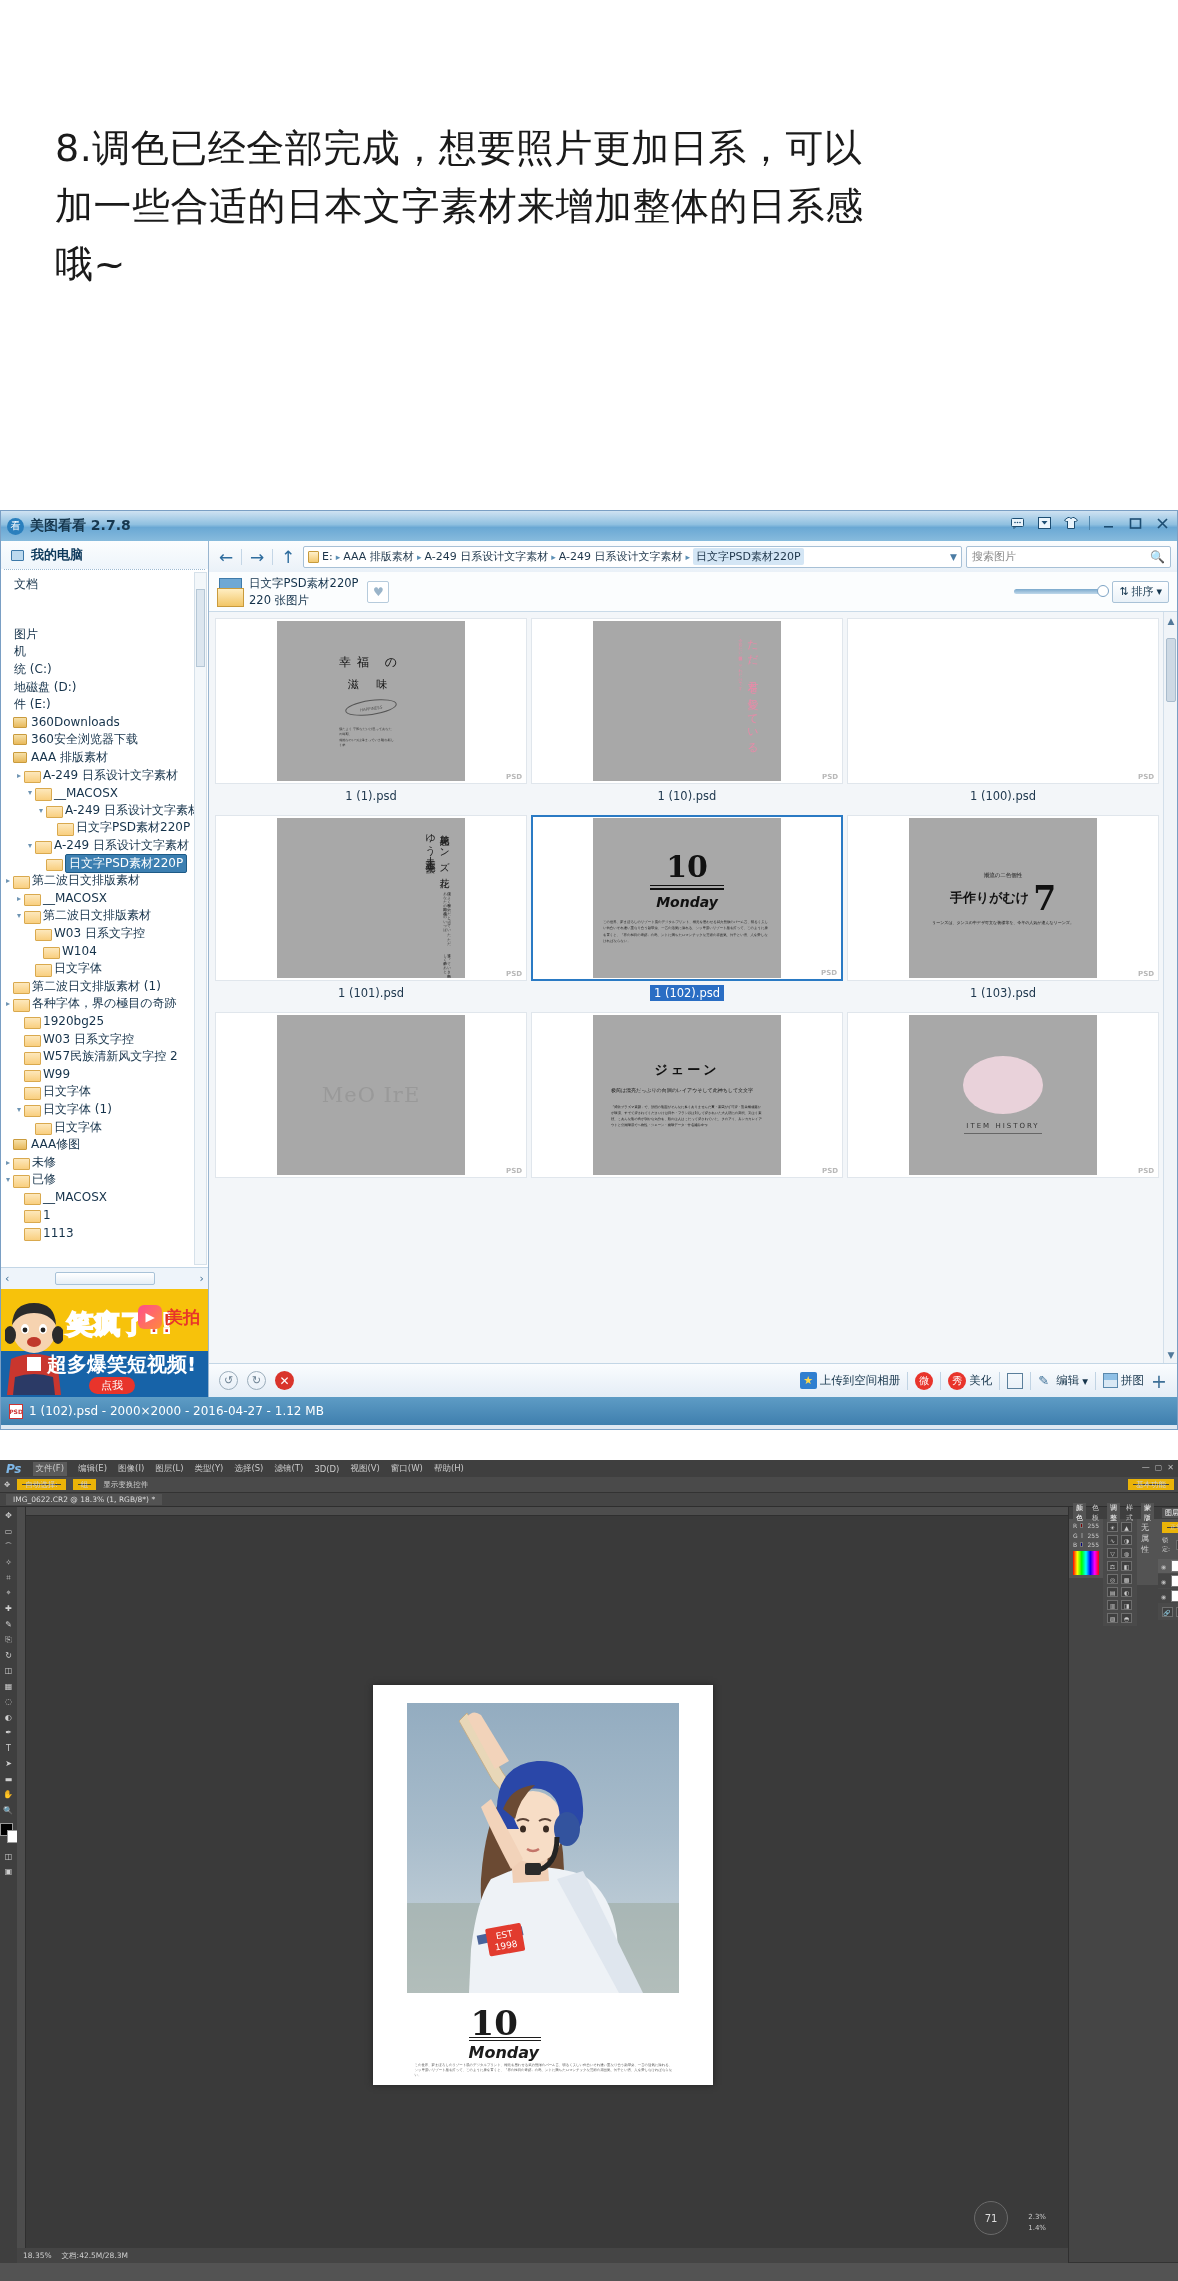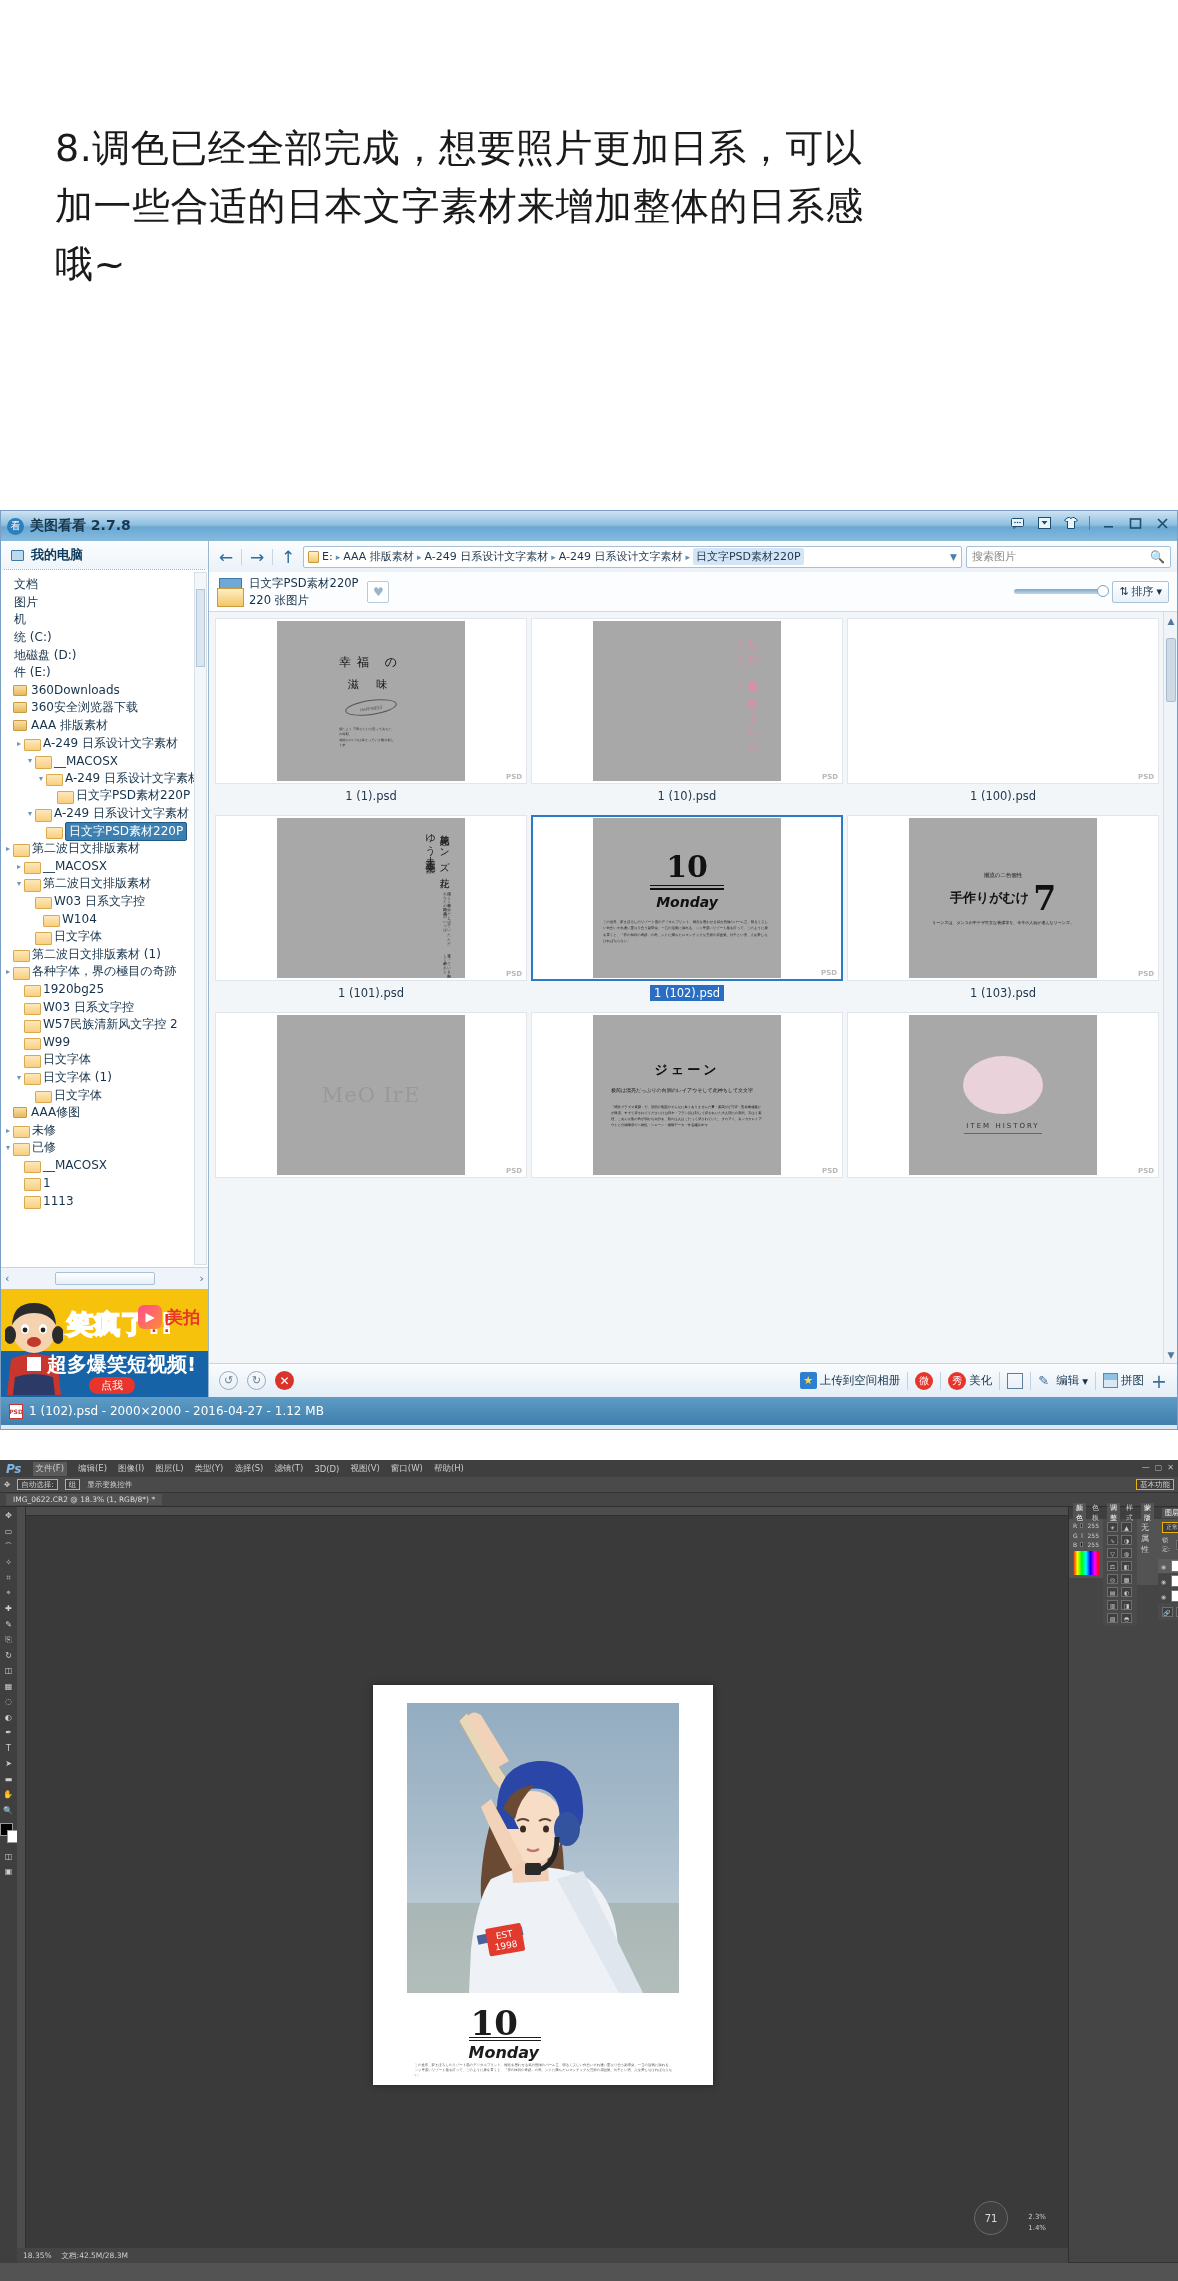--- a/index.html
+++ b/index.html
@@ -147,21 +147,21 @@
   #ps { position:absolute; left:0px; top:1460px; width:1178px; height:821px;
         background:#535353; color:#cfcfcf; font-size:8px; }
   .ps-menu { height:17px; background:#3f3f3f; display:flex; align-items:center; gap:11px;
              padding:0 6px; position:relative; }
   .ps-logo{color:#7fb8e8;font-size:12px;font-weight:bold;font-style:italic;}
   .ps-mi{font-size:8.5px;color:#cacaca;}
   .ps-mi.act{background:#5a5a5a;padding:1px 3px;}
   .ps-wc{position:absolute;right:4px;top:3px;display:flex;gap:5px;color:#bbb;font-size:8px;}
   .ps-opt { height:16px; background:#4a4a4a; display:flex; align-items:center; gap:7px; padding:0 4px;
             border-bottom:1px solid #333; font-size:7.5px; color:#cfcfcf;}
-  .ps-optbox{height:11px;border:1px solid #eab308;background:#3f3f3f;padding:0 3px;display:flex;align-items:center;}
+  .ps-optbox{height:11px;border:5px solid #eab308;background:#3f3f3f;padding:0 3px;display:flex;align-items:center;}
   .ps-tab { height:14px; background:#454545; display:flex; align-items:center; padding:0 6px;
             border-bottom:1px solid #2e2e2e; }
   .ps-tab-lbl{background:#535353;padding:1px 7px;font-size:7.5px;color:#ddd;}
   .ps-main { display:flex; height:756px; }
   .ps-tools { width:17px; background:#3f3f3f; padding-top:3px; display:flex; flex-direction:column;
               align-items:center; gap:4.5px; }
   .tl{width:12px;height:11px;display:flex;align-items:center;justify-content:center;color:#cfcfcf;font-size:8px;}
   .ps-canvas { flex:1; background:#3a3a3a; position:relative; display:flex; align-items:center;
                justify-content:center; }
   .ps-vrule{position:absolute;left:0;top:0;bottom:0;width:9px;background:#4d4d4d;border-right:1px solid #2f2f2f;}
@@ -270,21 +270,21 @@
       <div class="mt-sep-dot"></div>
       <div class="mt-tree" id="tree">
         <div class="tsb">
           <div class="tsb-th"></div>
         </div>
       <div class="tnode" style="padding-left: 2px;">
             <span class="arw"></span>
             <span style="width: 1px;"></span>
             <span>文档</span>
           </div>
-          <div class="tnode" style="padding-left: 2px;">
+          <div class="tnode" style="padding-left: 2px; margin-top: 32px;">
             <span class="arw"></span>
             <span style="width: 1px;"></span>
             <span>图片</span>
           </div>
           <div class="tnode" style="padding-left: 2px;">
             <span class="arw"></span>
             <span style="width: 1px;"></span>
             <span>机</span>
           </div>
           <div class="tnode" style="padding-left: 2px;">

